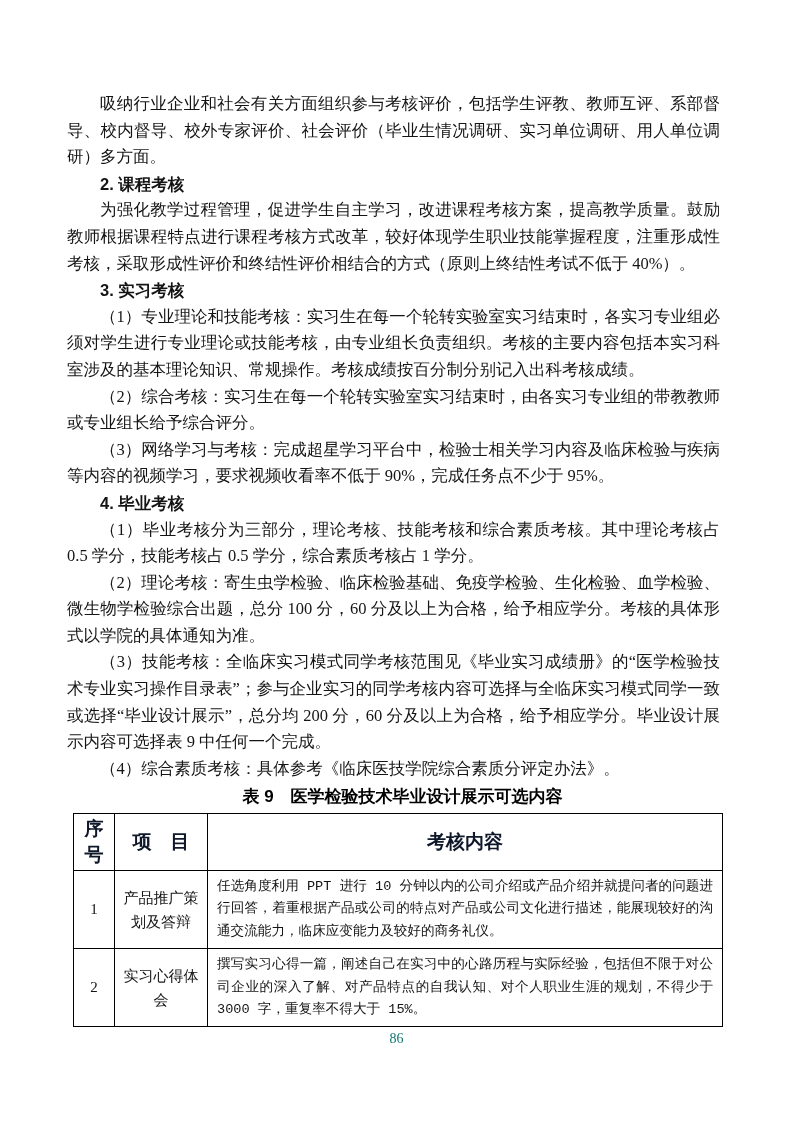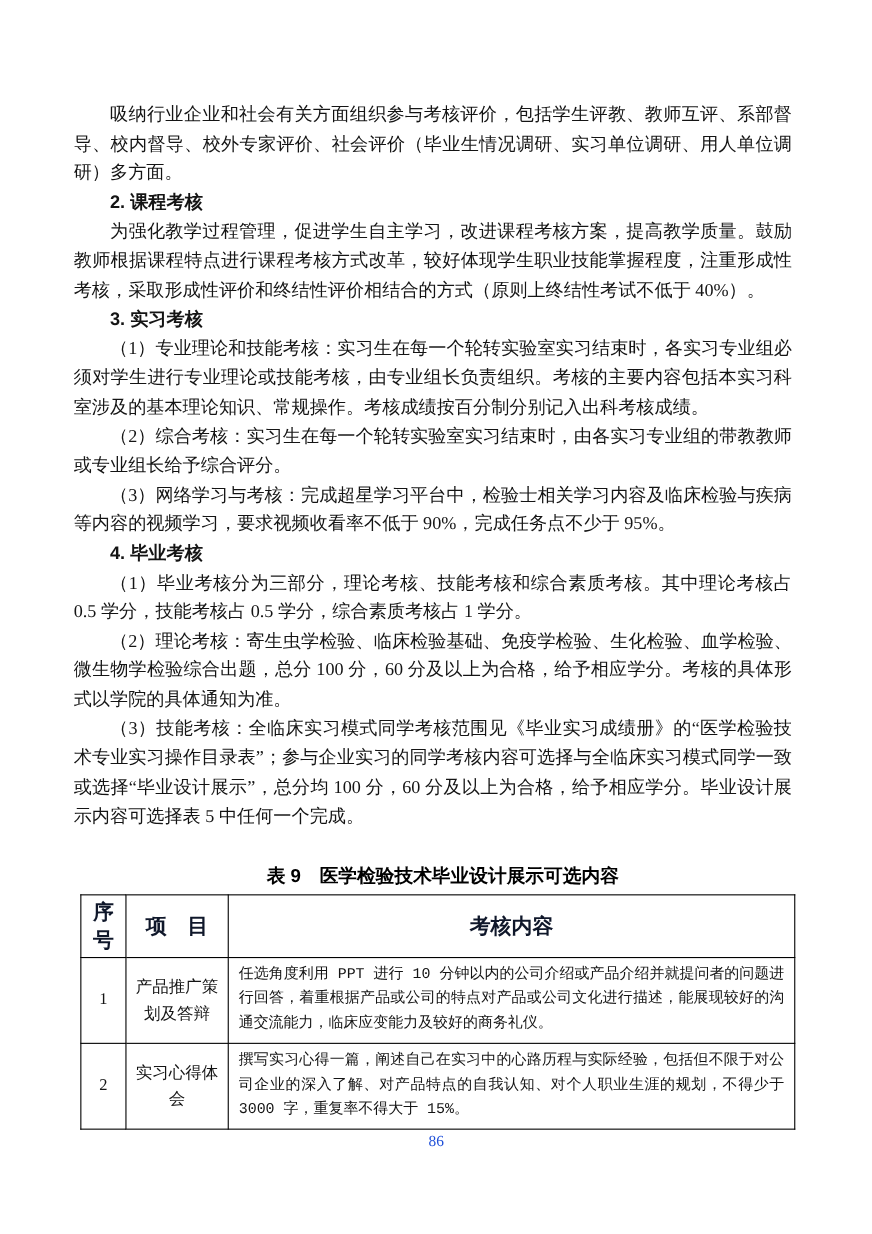--- a/index.html
+++ b/index.html
@@ -77,40 +77,41 @@
   }
   .row-1 { height: 67px; }
   .row-2 { height: 63px; }
   .page-number {
     position: absolute;
     top: 1031px;
     left: 0;
     width: 793px;
     text-align: center;
     font-size: 14px;
-    color: #1d4ed8;
+    color: #0f766e;
   }
 </style>
 </head>
 <body>
 
 <div class="page">
 
   <div class="body-text">
     <p class="para">吸纳行业企业和社会有关方面组织参与考核评价，包括学生评教、教师互评、系部督导、校内督导、校外专家评价、社会评价（毕业生情况调研、实习单位调研、用人单位调研）多方面。</p>
     <p class="heading">2. 课程考核</p>
     <p class="para">为强化教学过程管理，促进学生自主学习，改进课程考核方案，提高教学质量。鼓励教师根据课程特点进行课程考核方式改革，较好体现学生职业技能掌握程度，注重形成性考核，采取形成性评价和终结性评价相结合的方式（原则上终结性考试不低于 40%）。</p>
     <p class="heading">3. 实习考核</p>
     <p class="para">（1）专业理论和技能考核：实习生在每一个轮转实验室实习结束时，各实习专业组必须对学生进行专业理论或技能考核，由专业组长负责组织。考核的主要内容包括本实习科室涉及的基本理论知识、常规操作。考核成绩按百分制分别记入出科考核成绩。</p>
     <p class="para">（2）综合考核：实习生在每一个轮转实验室实习结束时，由各实习专业组的带教教师或专业组长给予综合评分。</p>
     <p class="para">（3）网络学习与考核：完成超星学习平台中，检验士相关学习内容及临床检验与疾病等内容的视频学习，要求视频收看率不低于 90%，完成任务点不少于 95%。</p>
     <p class="heading">4. 毕业考核</p>
     <p class="para">（1）毕业考核分为三部分，理论考核、技能考核和综合素质考核。其中理论考核占 0.5 学分，技能考核占 0.5 学分，综合素质考核占 1 学分。</p>
     <p class="para">（2）理论考核：寄生虫学检验、临床检验基础、免疫学检验、生化检验、血学检验、微生物学检验综合出题，总分 100 分，60 分及以上为合格，给予相应学分。考核的具体形式以学院的具体通知为准。</p>
-    <p class="para">（3）技能考核：全临床实习模式同学考核范围见《毕业实习成绩册》的“医学检验技术专业实习操作目录表”；参与企业实习的同学考核内容可选择与全临床实习模式同学一致或选择“毕业设计展示”，总分均 100 分，60 分及以上为合格，给予相应学分。毕业设计展示内容可选择表 5 中任何一个完成。</p>
+    <p class="para">（3）技能考核：全临床实习模式同学考核范围见《毕业实习成绩册》的“医学检验技术专业实习操作目录表”；参与企业实习的同学考核内容可选择与全临床实习模式同学一致或选择“毕业设计展示”，总分均 200 分，60 分及以上为合格，给予相应学分。毕业设计展示内容可选择表 9 中任何一个完成。</p>
+    <p class="para">（4）综合素质考核：具体参考《临床医技学院综合素质分评定办法》。</p>
   </div>
 
   <h3 class="table-title">表 9　医学检验技术毕业设计展示可选内容</h3>
 
   <table class="assessment-table">
     <thead>
       <tr>
         <th class="col-no">序号</th>
         <th class="col-item">项　目</th>
         <th>考核内容</th>

